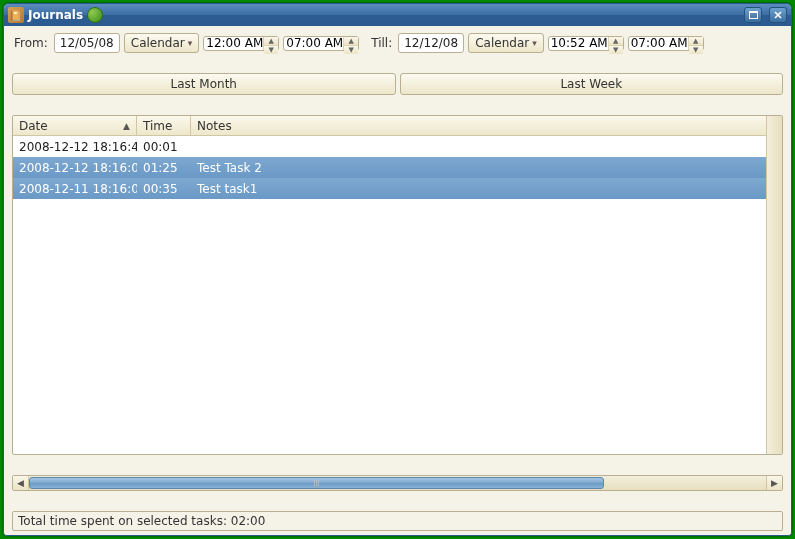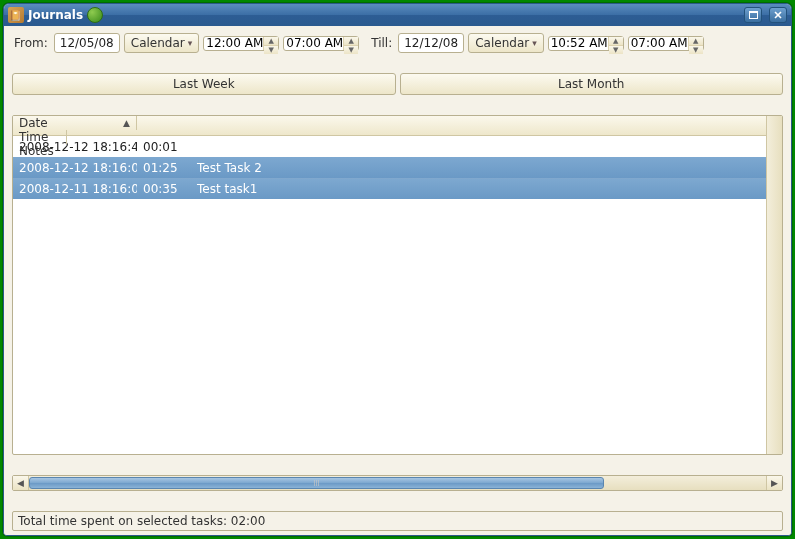--- a/index.html
+++ b/index.html
@@ -129,21 +129,20 @@
   display:flex;
   border-radius:2px;
   overflow:hidden;
 }
 .tablemain { flex:1; display:flex; flex-direction:column; overflow:hidden; }
 .thead {
   display:flex;
   background:linear-gradient(to bottom,#fbf8ec,#eee7cb);
   border-bottom:1px solid #cfc6a3;
   height:20px;
-  flex-direction:column;
 }
 .th {
   display:flex;align-items:center;
   padding:0 6px;
   border-right:1px solid #cfc6a3;
   color:#333;font-size:12px;
   position:relative;
 }
 .th.date{width:124px;}
 .th.time{width:54px;}
@@ -261,22 +260,22 @@
       <div class="spin">
         <span class="val">07:00 AM</span>
         <div class="spinbtns">
             <div>▲</div>
             <div>▼</div>
           </div>
       </div>
     </div>
 
     <div class="quickrow">
+      <div class="quickbtn">Last Month</div>
       <div class="quickbtn">Last Week</div>
-      <div class="quickbtn">Last Month</div>
     </div>
 
     <div class="tablewrap">
       <div class="tablemain">
         <div class="thead">
           <div class="th date">
             <span>Date</span>
               <span class="sortarr">▲</span>
           </div>
           <div class="th time">

